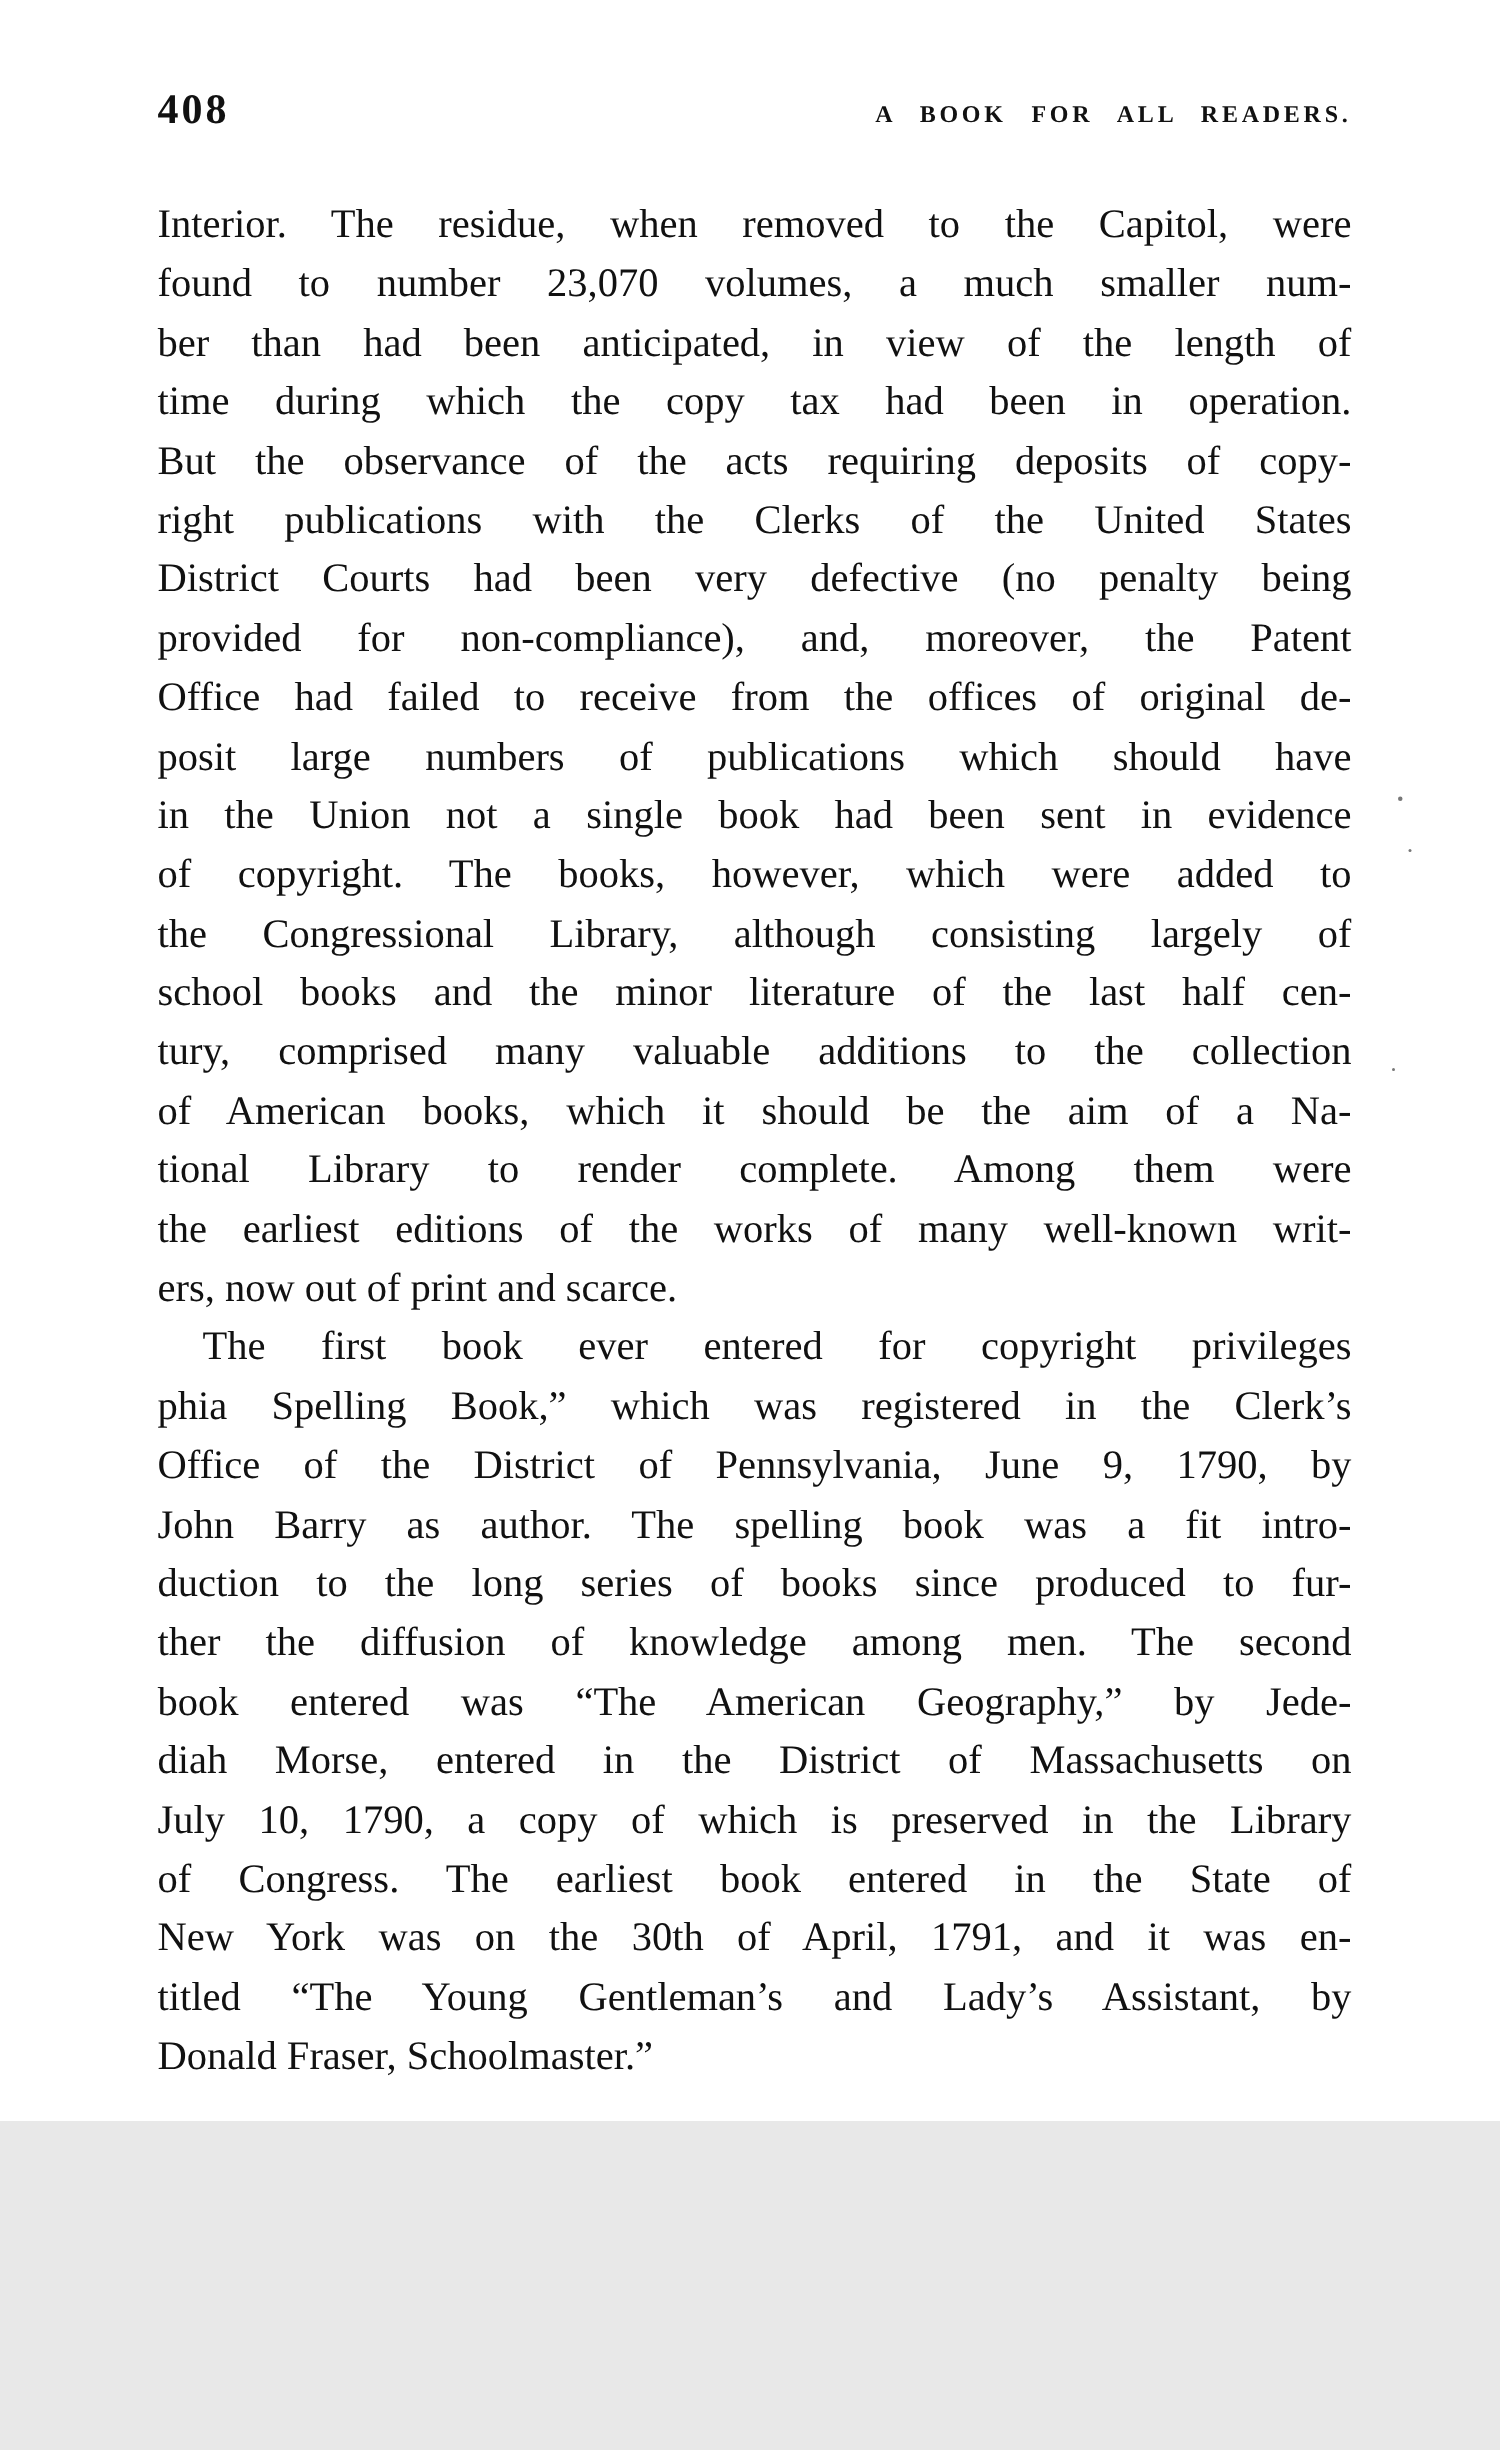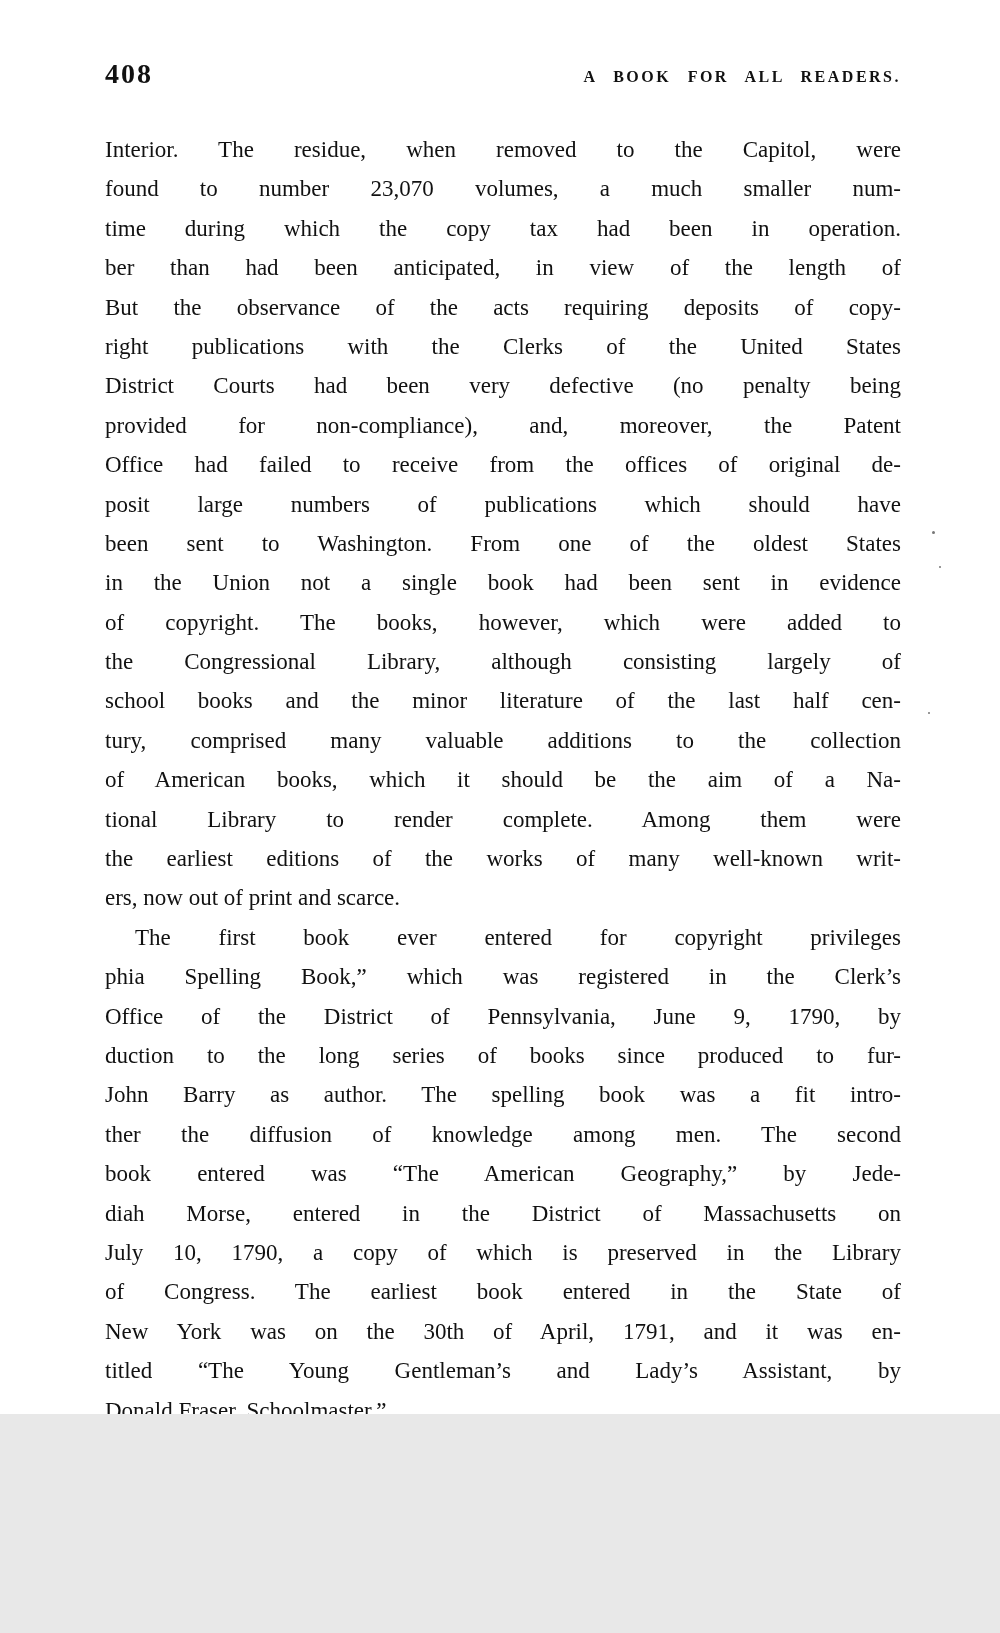--- a/index.html
+++ b/index.html
@@ -45,21 +45,21 @@
     text-align: right;
     font-size: 16px;
     font-weight: bold;
     letter-spacing: 2.5px;
     word-spacing: 10px;
     padding-top: 6px;
     line-height: 26px;
   }
   .text-block {
     margin-top: 36px;
-    font-size: 23px;
+    font-size: 27px;
     line-height: 39.4px;
   }
   .line {
     text-align: justify;
     text-align-last: justify;
     height: 39.4px;
     overflow: hidden;
   }
   .line.last {
     text-align-last: left;
@@ -83,43 +83,42 @@
 
 <div class="page">
   <div class="content">
     <div class="header-row">
       <span class="page-number">408</span>
       <span class="running-header">A BOOK FOR ALL READERS.</span>
     </div>
     <div class="text-block">
         <div class="line">Interior. The residue, when removed to the Capitol, were</div>
         <div class="line">found to number 23,070 volumes, a much smaller num-</div>
+        <div class="line">ber than had been anticipated, in view of the length of</div>
         <div class="line">time during which the copy tax had been in operation.</div>
-        <div class="line">ber than had been anticipated, in view of the length of</div>
         <div class="line">But the observance of the acts requiring deposits of copy-</div>
         <div class="line">right publications with the Clerks of the United States</div>
         <div class="line">District Courts had been very defective (no penalty being</div>
         <div class="line">provided for non-compliance), and, moreover, the Patent</div>
         <div class="line">Office had failed to receive from the offices of original de-</div>
         <div class="line">posit large numbers of publications which should have</div>
-        <div class="line">been sent to Washington. From one of the oldest States</div>
         <div class="line">in the Union not a single book had been sent in evidence</div>
         <div class="line">of copyright. The books, however, which were added to</div>
         <div class="line">the Congressional Library, although consisting largely of</div>
         <div class="line">school books and the minor literature of the last half cen-</div>
         <div class="line">tury, comprised many valuable additions to the collection</div>
         <div class="line">of American books, which it should be the aim of a Na-</div>
         <div class="line">tional Library to render complete. Among them were</div>
         <div class="line">the earliest editions of the works of many well-known writ-</div>
         <div class="line last">ers, now out of print and scarce.</div>
         <div class="line indent">The first book ever entered for copyright privileges</div>
         <div class="line">phia Spelling Book,” which was registered in the Clerk’s</div>
         <div class="line">Office of the District of Pennsylvania, June 9, 1790, by</div>
+        <div class="line">John Barry as author. The spelling book was a fit intro-</div>
         <div class="line">duction to the long series of books since produced to fur-</div>
-        <div class="line">John Barry as author. The spelling book was a fit intro-</div>
         <div class="line">ther the diffusion of knowledge among men. The second</div>
         <div class="line">book entered was “The American Geography,” by Jede-</div>
         <div class="line">diah Morse, entered in the District of Massachusetts on</div>
         <div class="line">July 10, 1790, a copy of which is preserved in the Library</div>
         <div class="line">of Congress. The earliest book entered in the State of</div>
         <div class="line">New York was on the 30th of April, 1791, and it was en-</div>
         <div class="line">titled “The Young Gentleman’s and Lady’s Assistant, by</div>
         <div class="line last">Donald Fraser, Schoolmaster.”</div>
       </div>
   </div>

